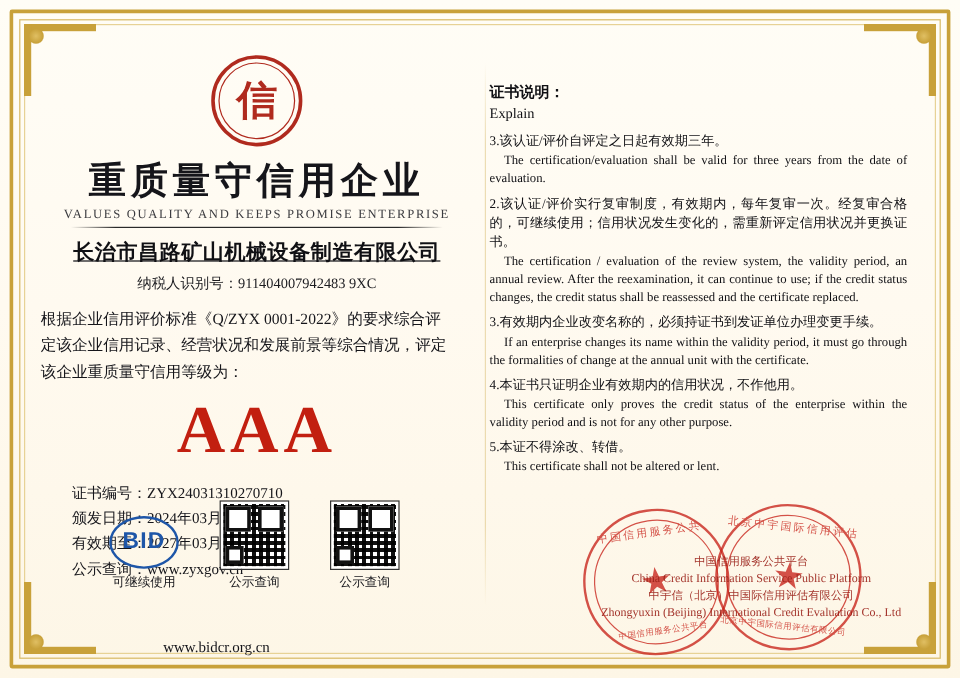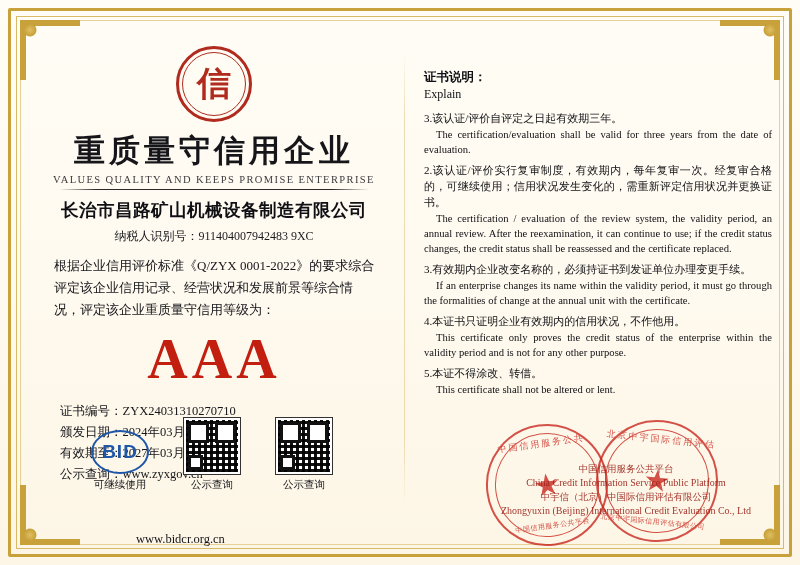--- a/index.html
+++ b/index.html
@@ -86,27 +86,28 @@
     font-size:10.5px;letter-spacing:1.4px;color:#3b3b3f;
     margin-bottom:4px;
   }
   .title-rule{
     width:310px;height:1px;margin:4px auto 8px auto;
     background:linear-gradient(90deg,rgba(30,30,30,0) 0%,#2a2a2a 12%,#2a2a2a 88%,rgba(30,30,30,0) 100%);
   }
   .company{
     font-size:17.5px;font-weight:bold;color:#101014;letter-spacing:.5px;
     margin:6px 0 6px 0;
+    text-decoration:underline;
   }
   .taxno{
     font-size:12px;color:#1b1b1f;margin-bottom:10px;
   }
   .statement{
     text-align:left;font-size:13px;line-height:22px;color:#15151a;
-    margin:6px 16px 0 20px;text-indent:0;
+    margin:6px 16px 0 0;text-indent:0;
   }
   .grade{
     font-size:56px;font-weight:bold;color:#c21f10;
     letter-spacing:4px;margin:6px 0 10px 0;
     font-family:Liberation Serif, serif;
   }
   .details{
     text-align:left;margin:4px 0 0 26px;font-size:12.5px;line-height:21px;color:#15151a;
   }
   .details .url{ margin-left:76px;margin-top:44px; }
@@ -146,21 +147,21 @@
   }
   .qr:before{left:2px;top:2px;}
   .qr:after{right:2px;top:2px;}
   .qr .blk{
     position:absolute;left:2px;bottom:2px;width:15px;height:15px;
     border:3px solid #111;background:#fff;box-sizing:border-box;
   }
 
   
   .right{
-    position:absolute;left:424px;top:70px;width:348px;
+    position:absolute;left:408px;top:70px;width:348px;
     font-size:10.8px;line-height:15.4px;color:#101014;
     text-align:justify;
   }
   .right .hd{ font-size:12.5px;font-weight:bold;margin-bottom:2px;}
   .right .hd-en{ font-size:12px;margin-bottom:7px;}
   .right p{ margin:0 0 1px 0;}
   .right .zh{ font-size:11px;line-height:16px;}
   .right .en{ font-size:10.6px;line-height:15px;margin-bottom:5px;text-indent:12px;}
 
   

